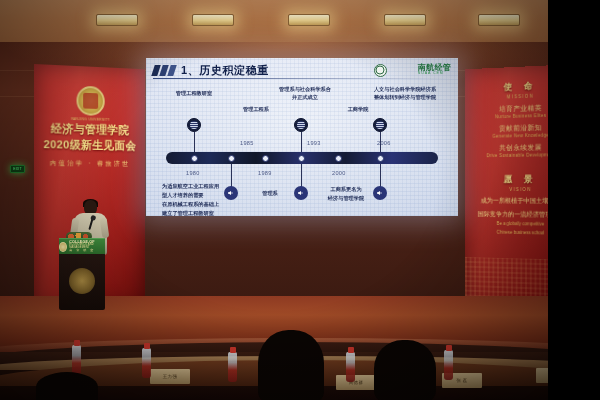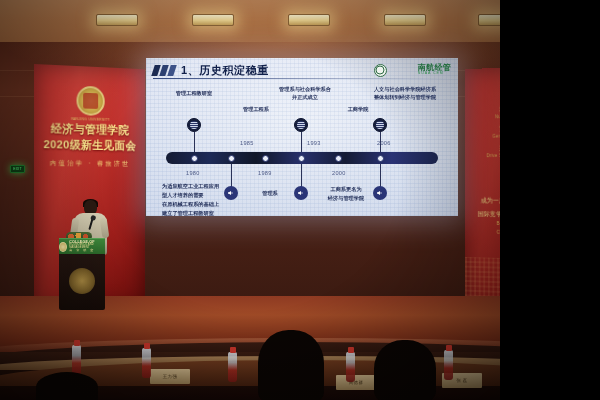--- a/index.html
+++ b/index.html
@@ -1,19 +1,19 @@
 <!DOCTYPE html>
 <html><head>
 <meta charset="utf-8">
 <style>
   * { margin:0; padding:0; box-sizing:border-box; }
   html,body { width:600px; height:400px; overflow:hidden;
     font-family:"Liberation Sans", sans-serif; background:#000; }
 
-  #scene { position:relative; width:500px; height:400px; overflow:hidden; }
+  #scene { position:relative; width:548px; height:400px; overflow:hidden; }
 
   
   .ceiling { position:absolute; left:0; top:0; width:600px; height:42px;
     background:linear-gradient(180deg,#c98e5e 0%,#b97b4c 45%,#a66a3f 100%); }
   .ceil-light { position:absolute; top:14px; width:42px; height:12px;
     background:linear-gradient(180deg,#fff6d2,#f2d893 55%,#caa45c);
     border:1px solid #8d6638; border-radius:2px;
     box-shadow:0 0 14px 5px rgba(255,225,150,.55); }
 
   

